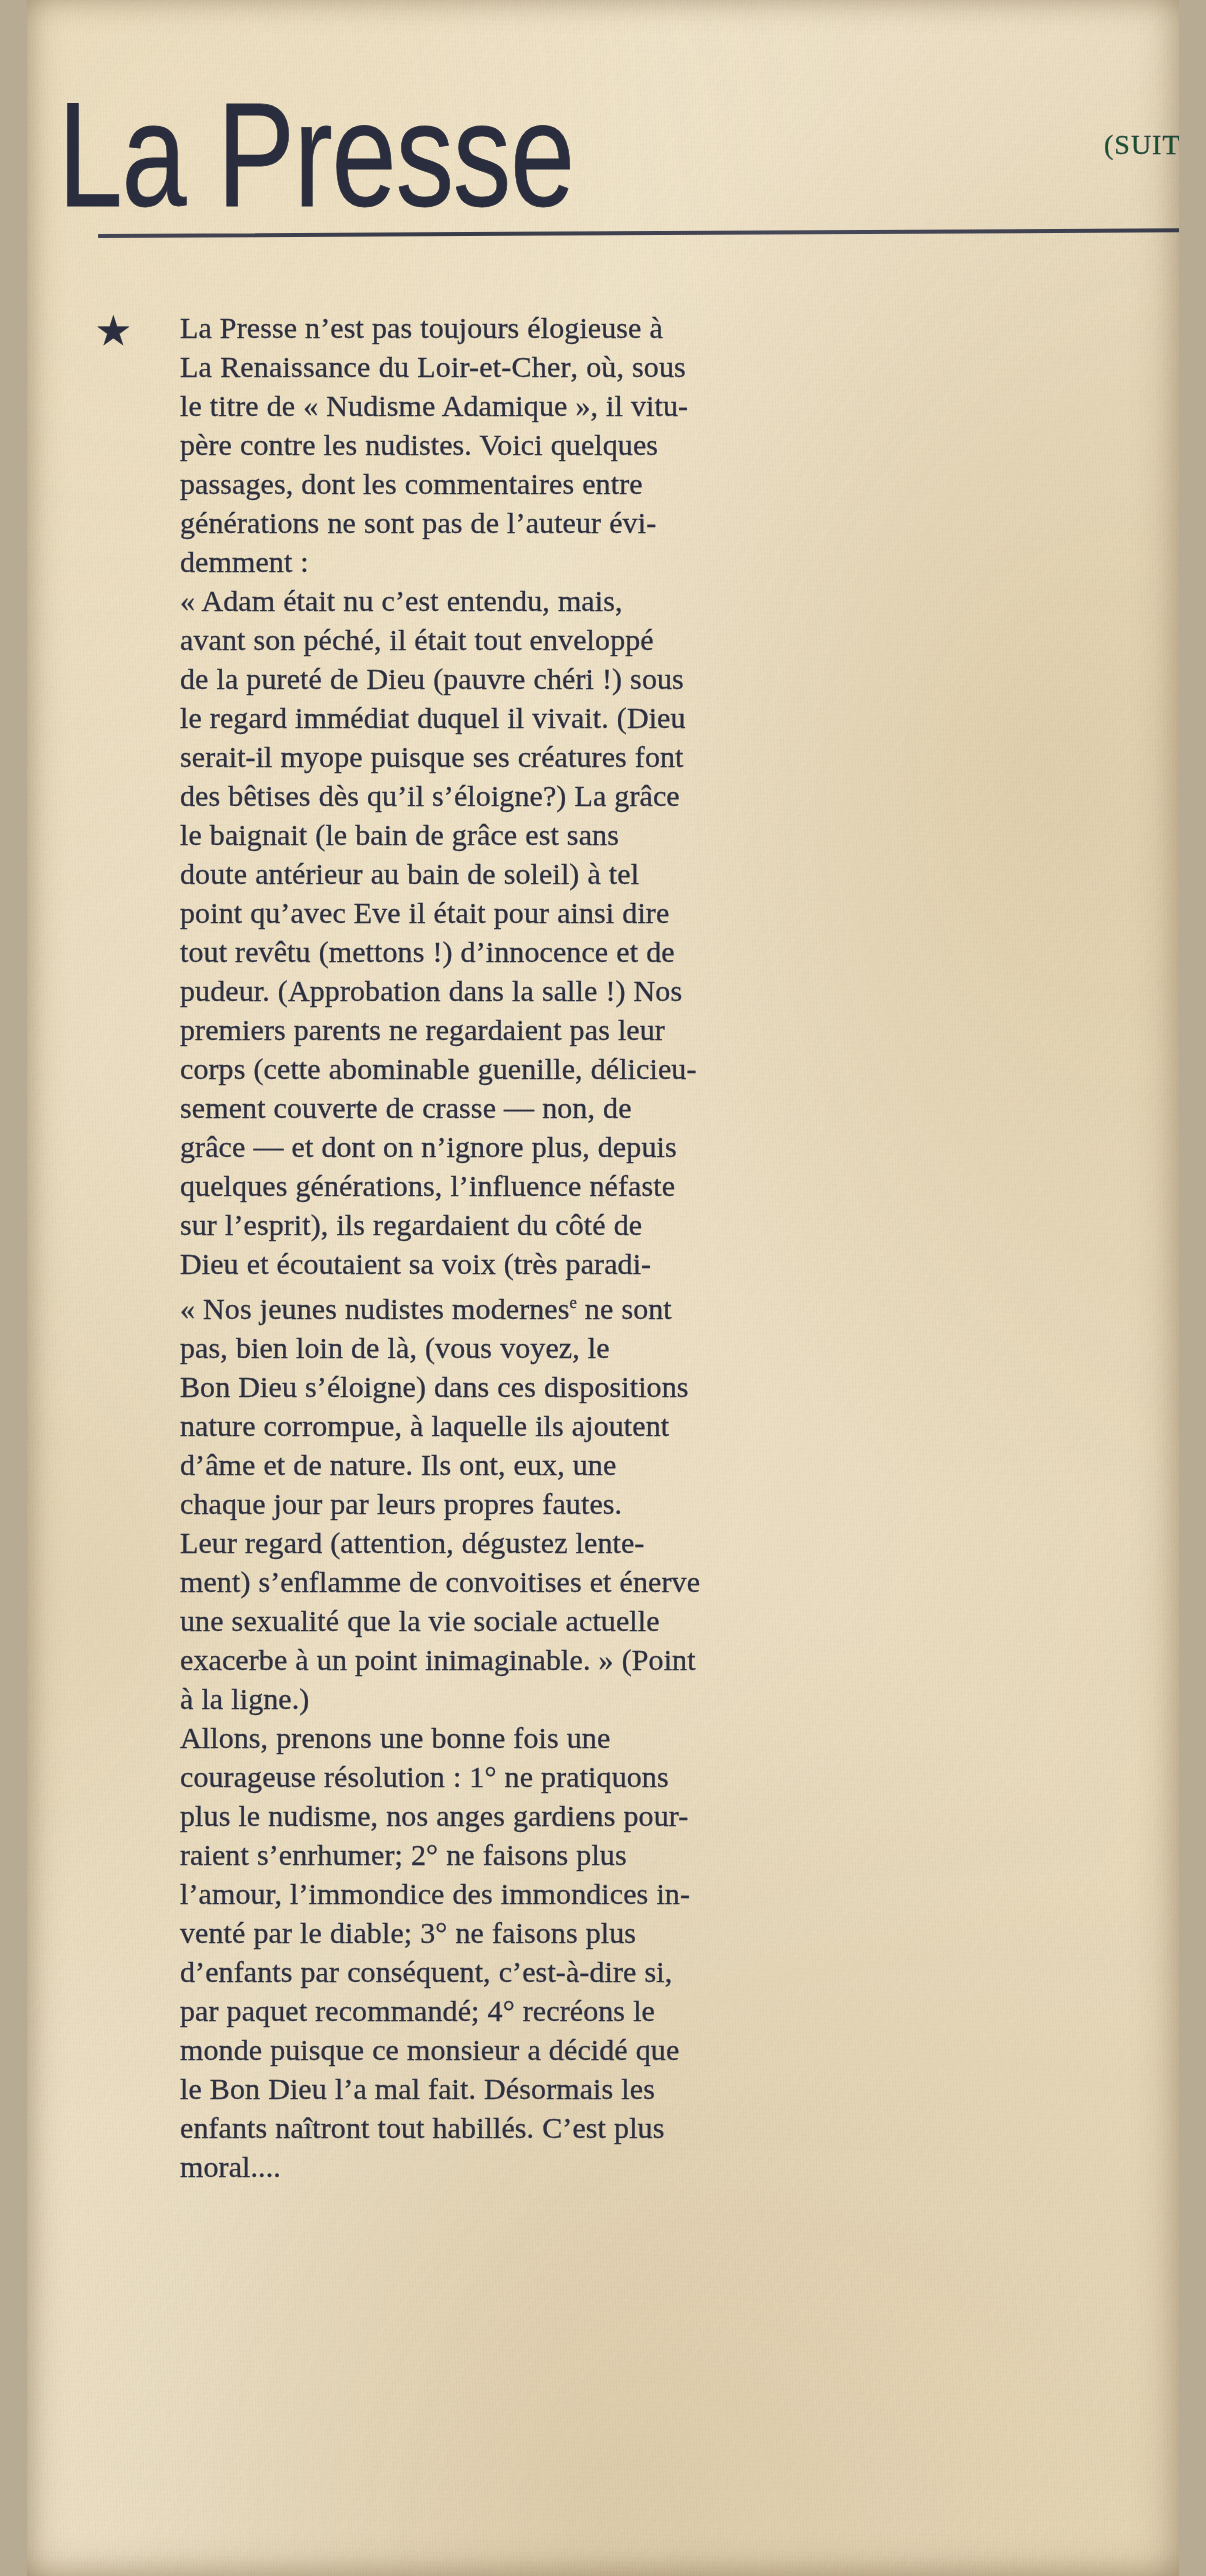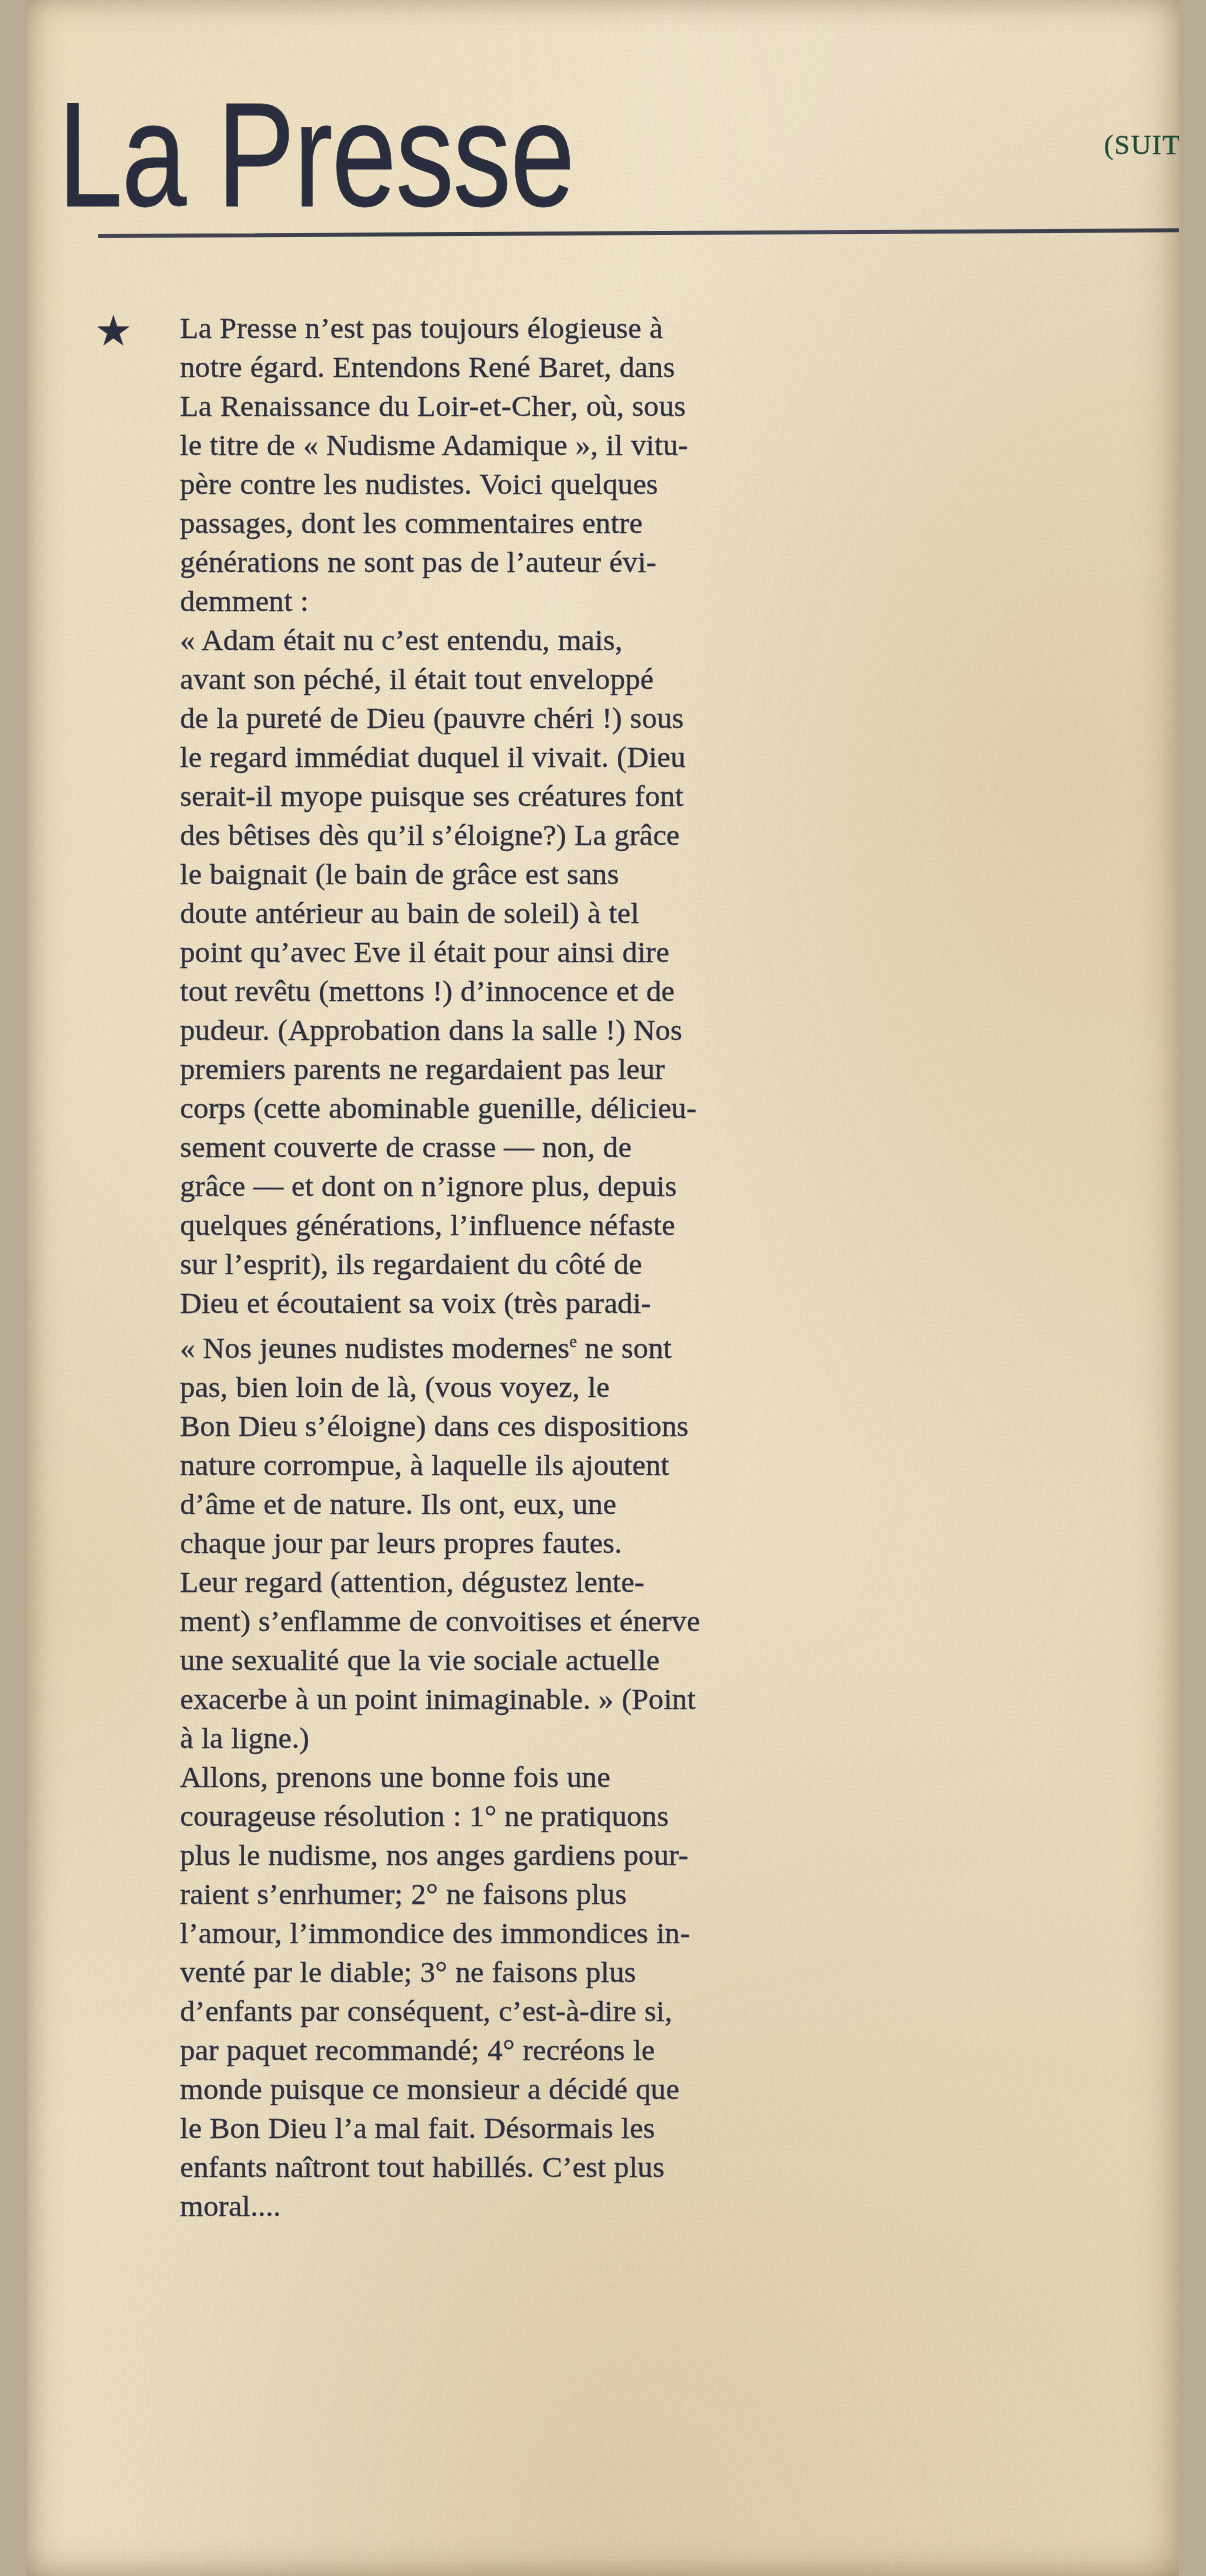--- a/index.html
+++ b/index.html
@@ -183,21 +183,20 @@
       <h1 class="masthead-title">La Presse</h1>
       <span class="masthead-suite">(SUITE)</span>
       <div class="masthead-rule"></div>
     </header>
 
     <section class="article">
 
     <p class="para para-lead">
           <span class="star-bullet">★</span>
           <span class="t">La Presse n’est pas toujours élogieuse à</span>
-          <span class="t">notre égard. Entendons René Baret, dans</span>
           <span class="t"><span class="bold">La Renaissance du Loir-et-Cher</span>, où, sous</span>
           <span class="t">le titre de « Nudisme Adamique », il vitu-</span>
           <span class="t">père contre les nudistes. Voici quelques</span>
           <span class="t">passages, dont les commentaires entre</span>
           <span class="t">générations ne sont pas de l’auteur évi-</span>
           <span class="t">demment :</span>
         </p>
         <p class="para">
           <span class="t">« Adam était nu c’est entendu, mais,</span>
           <span class="t">avant son péché, il était tout enveloppé</span>

